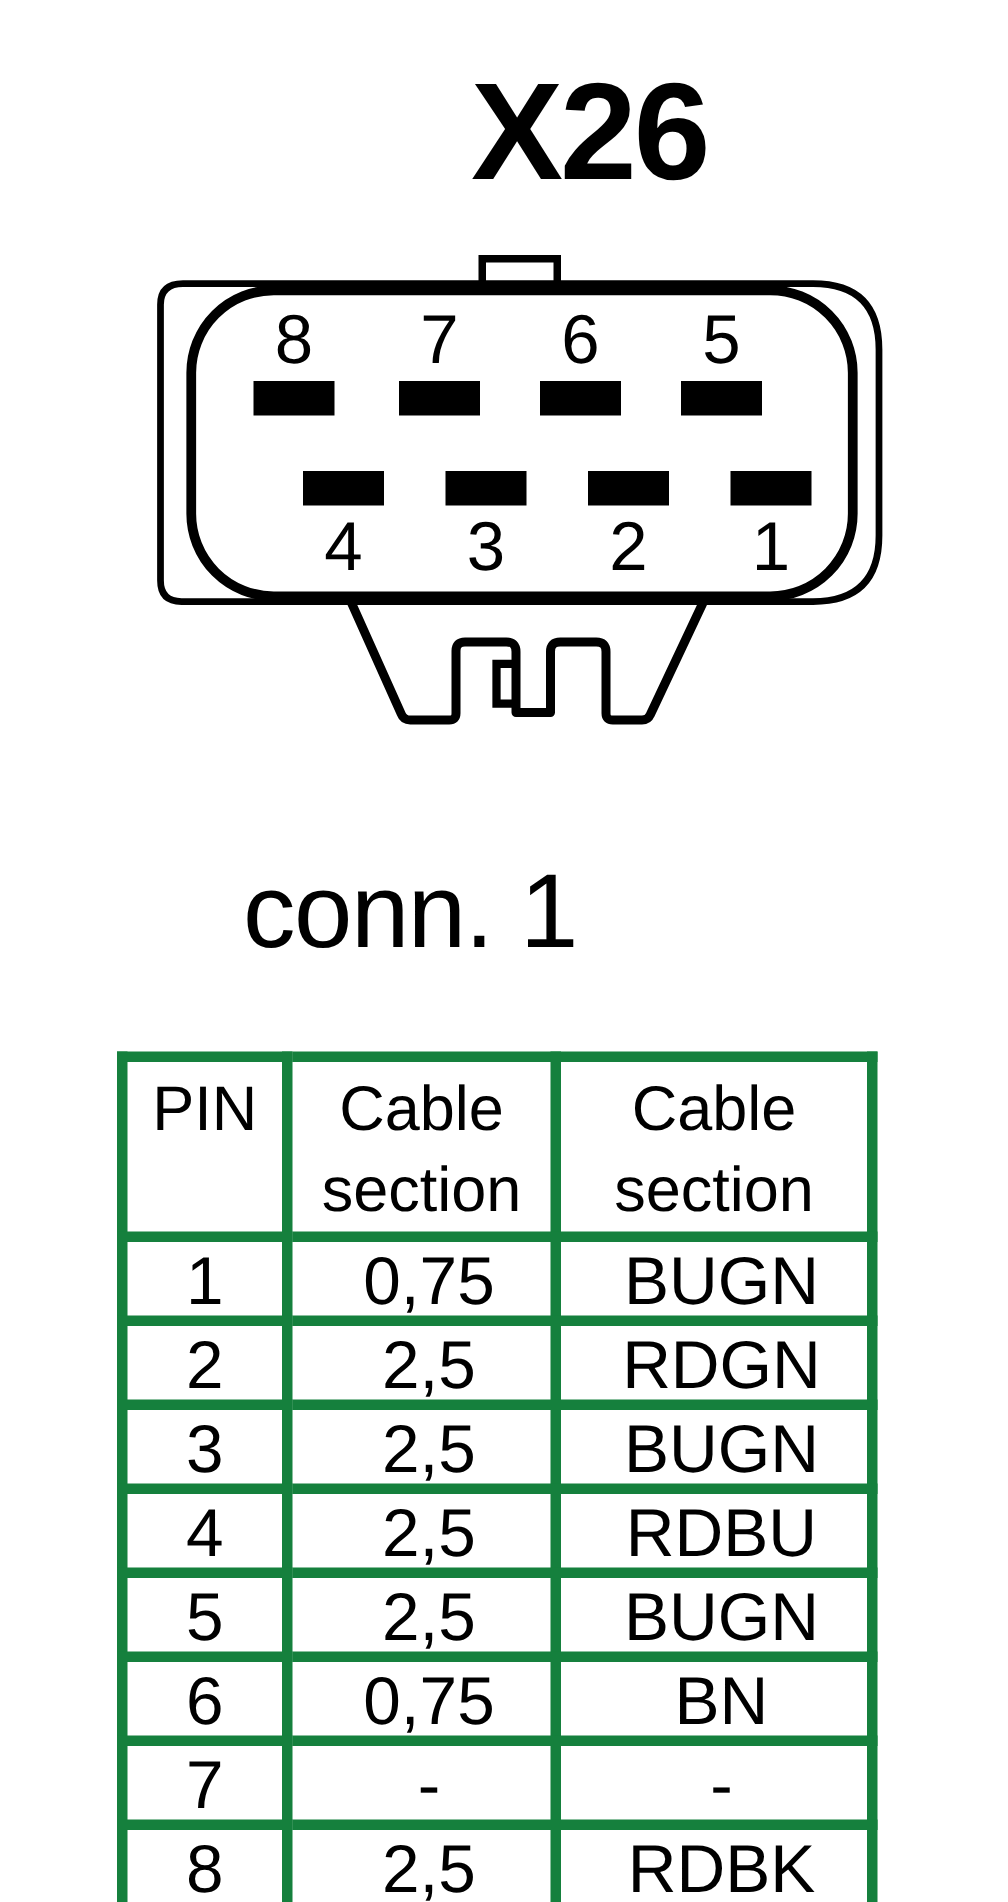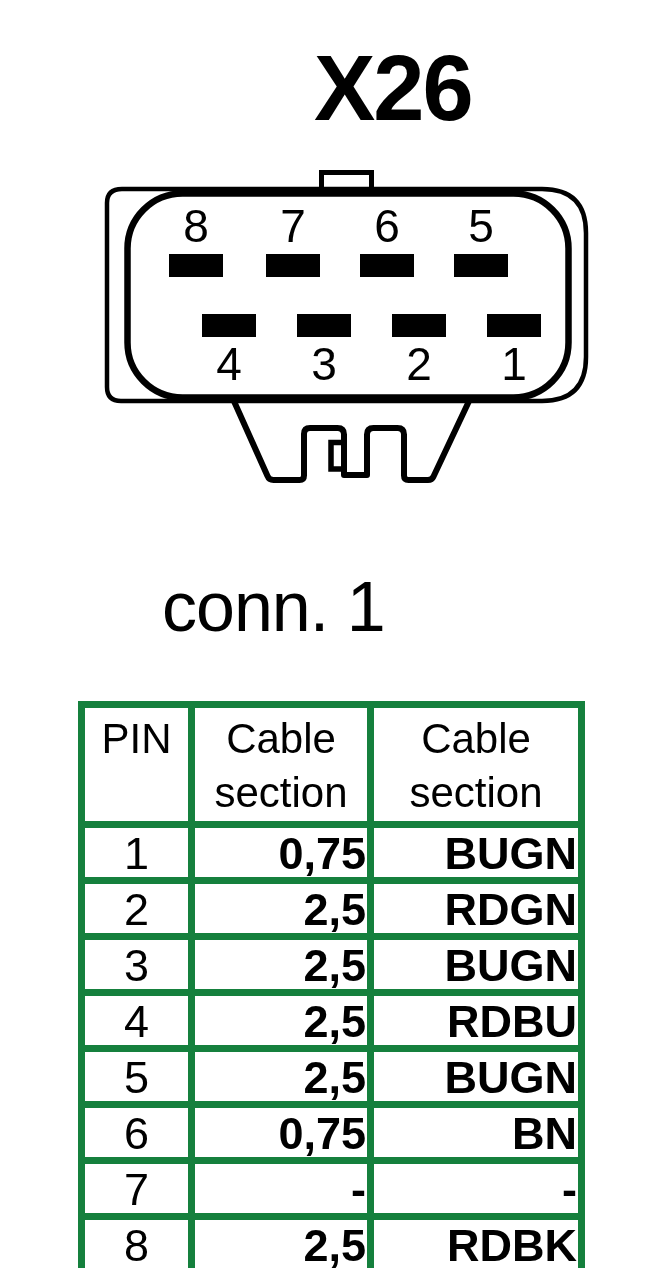--- a/index.html
+++ b/index.html
@@ -73,21 +73,21 @@
     text-align: center;
     padding-top: 4px;
   }
   .pin-table td {
     font-size: 45px;
     line-height: 1.0;
     height: 43px;
     padding-top: 3px;
   }
   .pin-table td.c-pin { text-align: center; }
-  .pin-table td.c-cross, .pin-table td.c-color { text-align: right; padding-left: 11px; font-weight: bold; }
+  .pin-table td.c-cross, .pin-table td.c-color { text-align: center; padding-left: 11px; }
 </style>
 </head>
 <body>
 
 <div class="stage">
 
   <div class="abs title-x26">X26</div>
 
   <svg class="abs connector-svg" width="672" height="560" viewBox="0 0 672 560" xmlns="http://www.w3.org/2000/svg">
 

